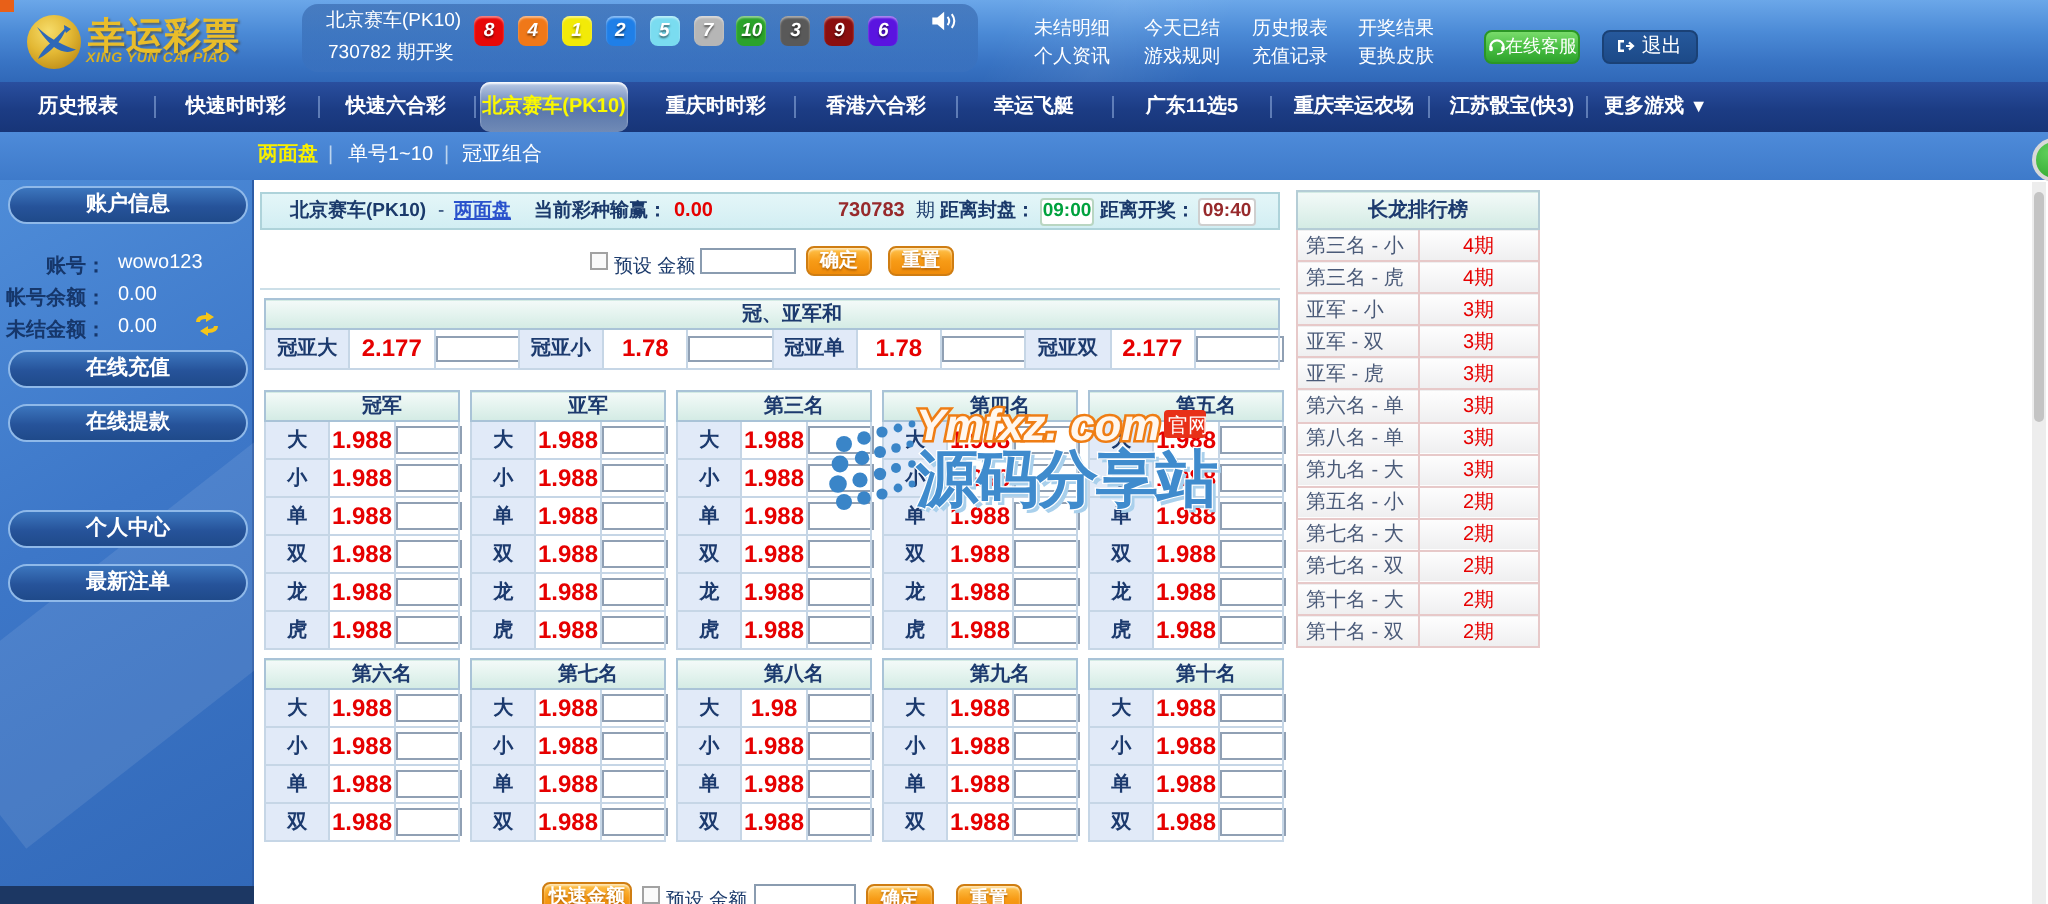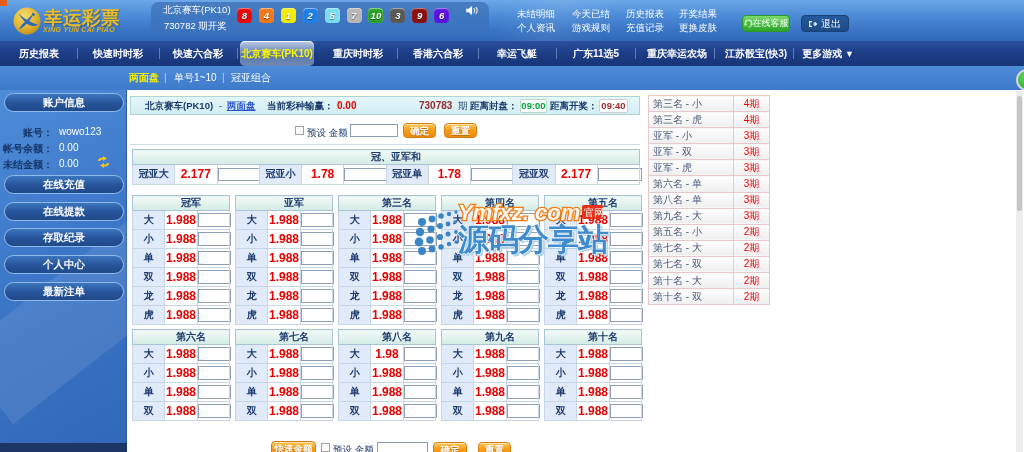--- a/index.html
+++ b/index.html
@@ -210,21 +210,20 @@
 <div class="slbl" style="top:142px">帐号余额：</div>
     <div class="sval" style="top:142px">0.00</div>
 <div class="slbl" style="top:158px">未结金额：</div>
     <div class="sval" style="top:158px">0.00</div>
 <svg class="abs" style="left:96px;top:156px" width="15" height="12" viewBox="0 0 15 12">
  <path d="M2 5 Q2 1.5 7 1.5 L7 0 L11 2.5 L7 5 L7 3.5 Q4 3.5 4 5 Z" fill="#f5c518"></path>
  <path d="M13 7 Q13 10.5 8 10.5 L8 12 L4 9.5 L8 7 L8 8.5 Q11 8.5 11 7 Z" fill="#f5c518"></path>
 </svg>
 <div class="spill" style="top:175px">在线充值</div>
 <div class="spill" style="top:202px">在线提款</div>
-<div class="spill" style="top:228px">存取纪录</div>
 <div class="spill" style="top:255px">个人中心</div>
 <div class="spill" style="top:282px">最新注单</div>
 
 <div class="abs" style="left:129px;top:91px;width:1px;height:361px;background:#d7e4ee"></div>
 <div id="main">
  <div id="infobar">
   <span class="t" style="left:14px">北京赛车(PK10)</span>
   <span class="t" style="left:88px;font-weight:normal">-</span>
   <span class="t blue" style="left:96px;text-decoration:underline">两面盘</span>
   <span class="t" style="left:136px">当前彩种输赢：</span>
@@ -698,20 +697,23 @@
 
 <div class="obtn" style="left:271px;top:441px;width:45px;height:16px">快速金额</div>
 <div class="ckb" style="left:321px;top:443px"></div>
 <span class="abs navy" style="left:333px;top:444px;font-size:9.5px">预设 金额</span>
 <input class="inp abs" style="left: 377px; top: 442px; width: 51px; height: 13px;">
 <div class="obtn" style="left:433px;top:442px;width:34px">确定</div>
 <div class="obtn" style="left:478px;top:442px;width:33px">重置</div>
 
 <table id="rank">
       <tbody>
+        <tr>
+          <th colspan="2">长龙排行榜</th>
+        </tr>
         <tr>
           <td class="nm">第三名 - 小</td>
           <td class="ct">4期</td>
         </tr>
         <tr>
           <td class="nm">第三名 - 虎</td>
           <td class="ct">4期</td>
         </tr>
         <tr>
           <td class="nm">亚军 - 小</td>

